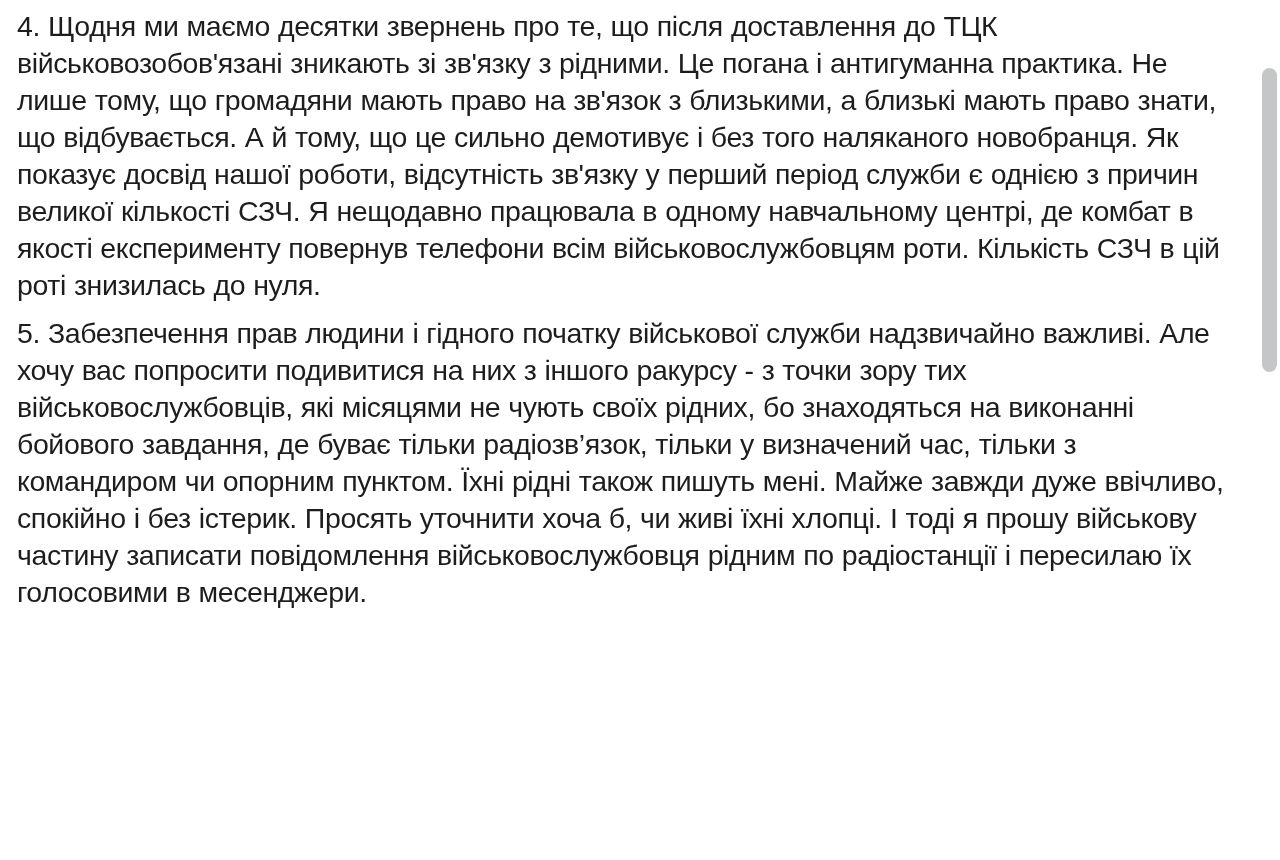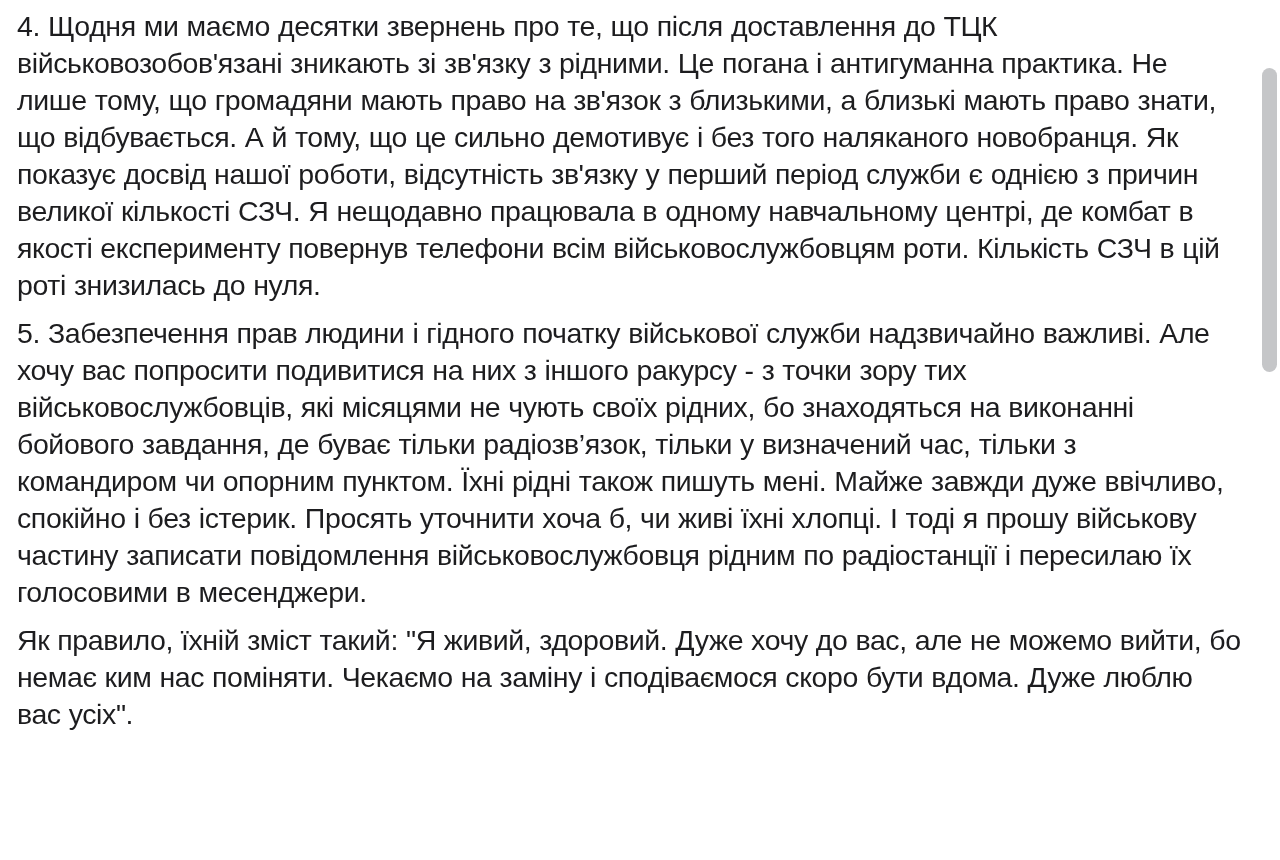--- a/index.html
+++ b/index.html
@@ -50,19 +50,18 @@
     background: var(--scrollbar-thumb);
   }
 </style>
 </head>
 <body>
 
 <div class="page">
   <article class="content">
     <p>4. Щодня ми маємо десятки звернень про те, що після доставлення до ТЦК військовозобов'язані зникають зі зв'язку з рідними. Це погана і антигуманна практика. Не лише тому, що громадяни мають право на зв'язок з близькими, а близькі мають право знати, що відбувається. А й тому, що це сильно демотивує і без того наляканого новобранця. Як показує досвід нашої роботи, відсутність зв'язку у перший період служби є однією з причин великої кількості СЗЧ. Я нещодавно працювала в одному навчальному центрі, де комбат в якості експерименту повернув телефони всім військовослужбовцям роти. Кількість СЗЧ в цій роті знизилась до нуля.</p>
     <p>5. Забезпечення прав людини і гідного початку військової служби надзвичайно важливі. Але хочу вас попросити подивитися на них з іншого ракурсу - з точки зору тих військовослужбовців, які місяцями не чують своїх рідних, бо знаходяться на виконанні бойового завдання, де буває тільки радіозв’язок, тільки у визначений час, тільки з командиром чи опорним пунктом. Їхні рідні також пишуть мені. Майже завжди дуже ввічливо, спокійно і без істерик. Просять уточнити хоча б, чи живі їхні хлопці. І тоді я прошу військову частину записати повідомлення військовослужбовця рідним по радіостанції і пересилаю їх голосовими в месенджери.</p>
-    <p>Як правило, їхній зміст такий: "Я живий, здоровий. Дуже хочу до вас, але не можемо вийти, бо немає ким нас поміняти. Чекаємо на заміну і сподіваємося скоро бути вдома. Дуже люблю вас усіх".</p>
   </article>
 
   <div class="scrollbar-track">
     <div class="scrollbar-thumb"></div>
   </div>
 </div>
 
 </body></html>

